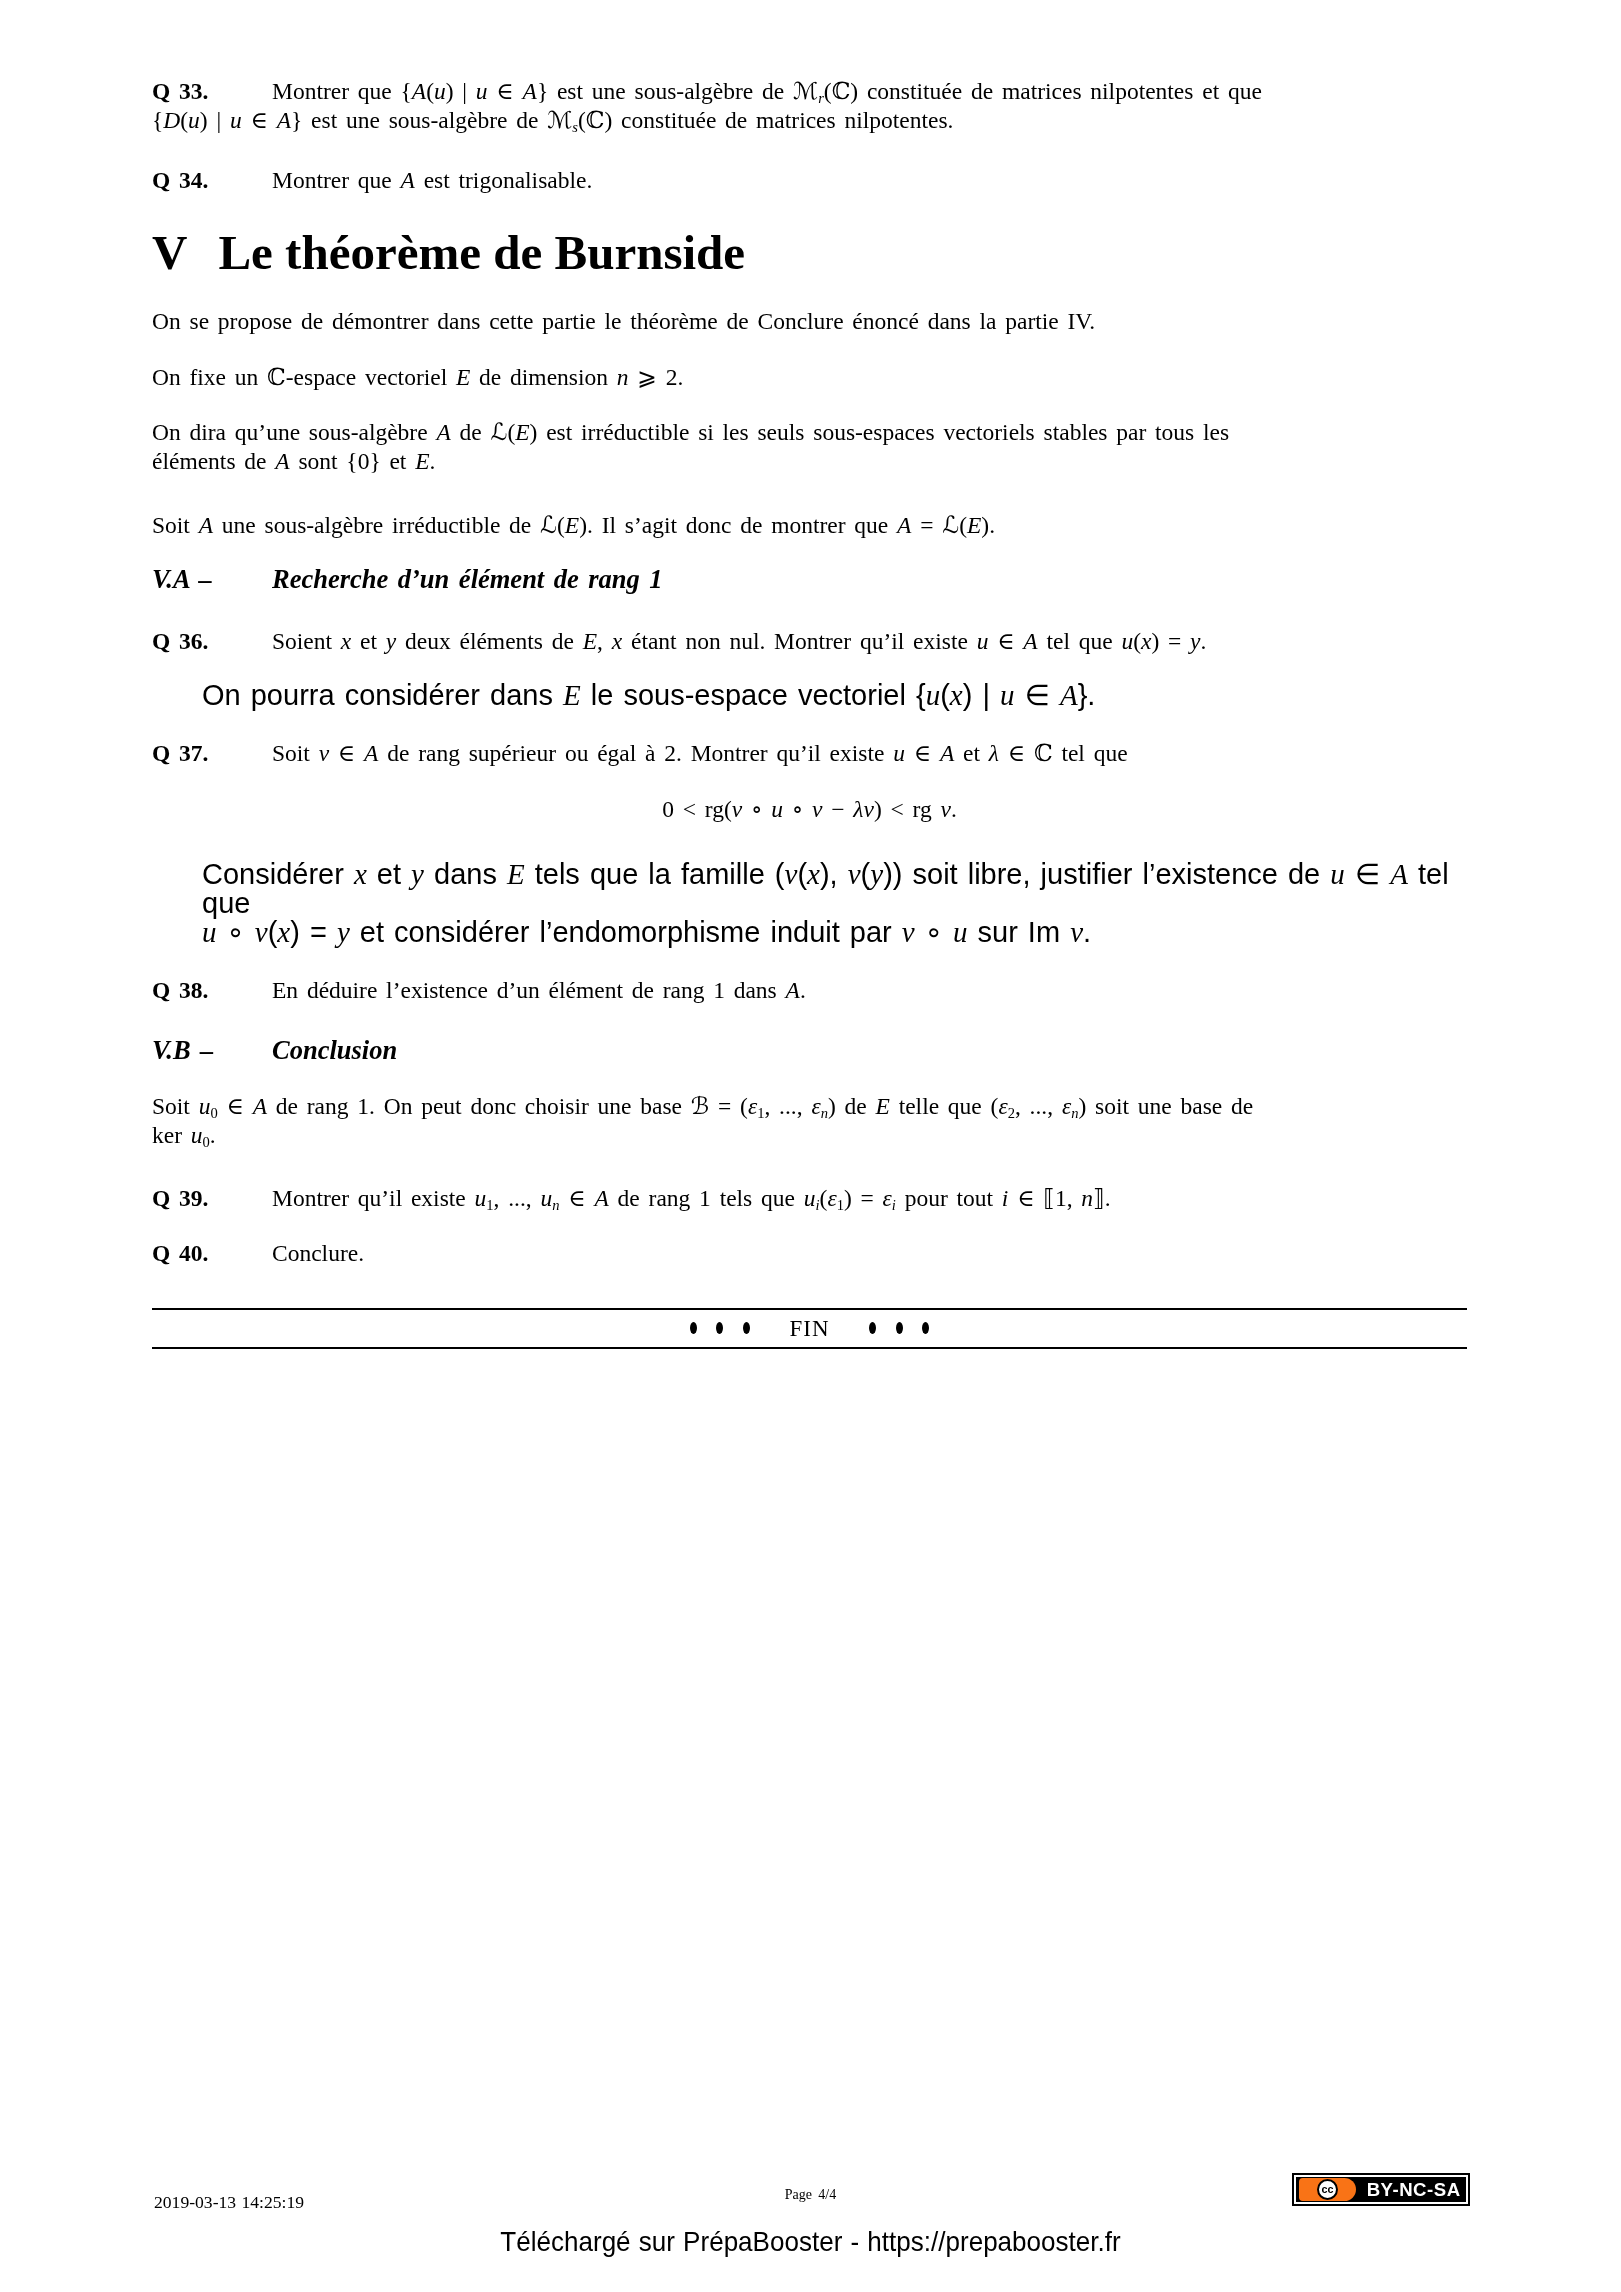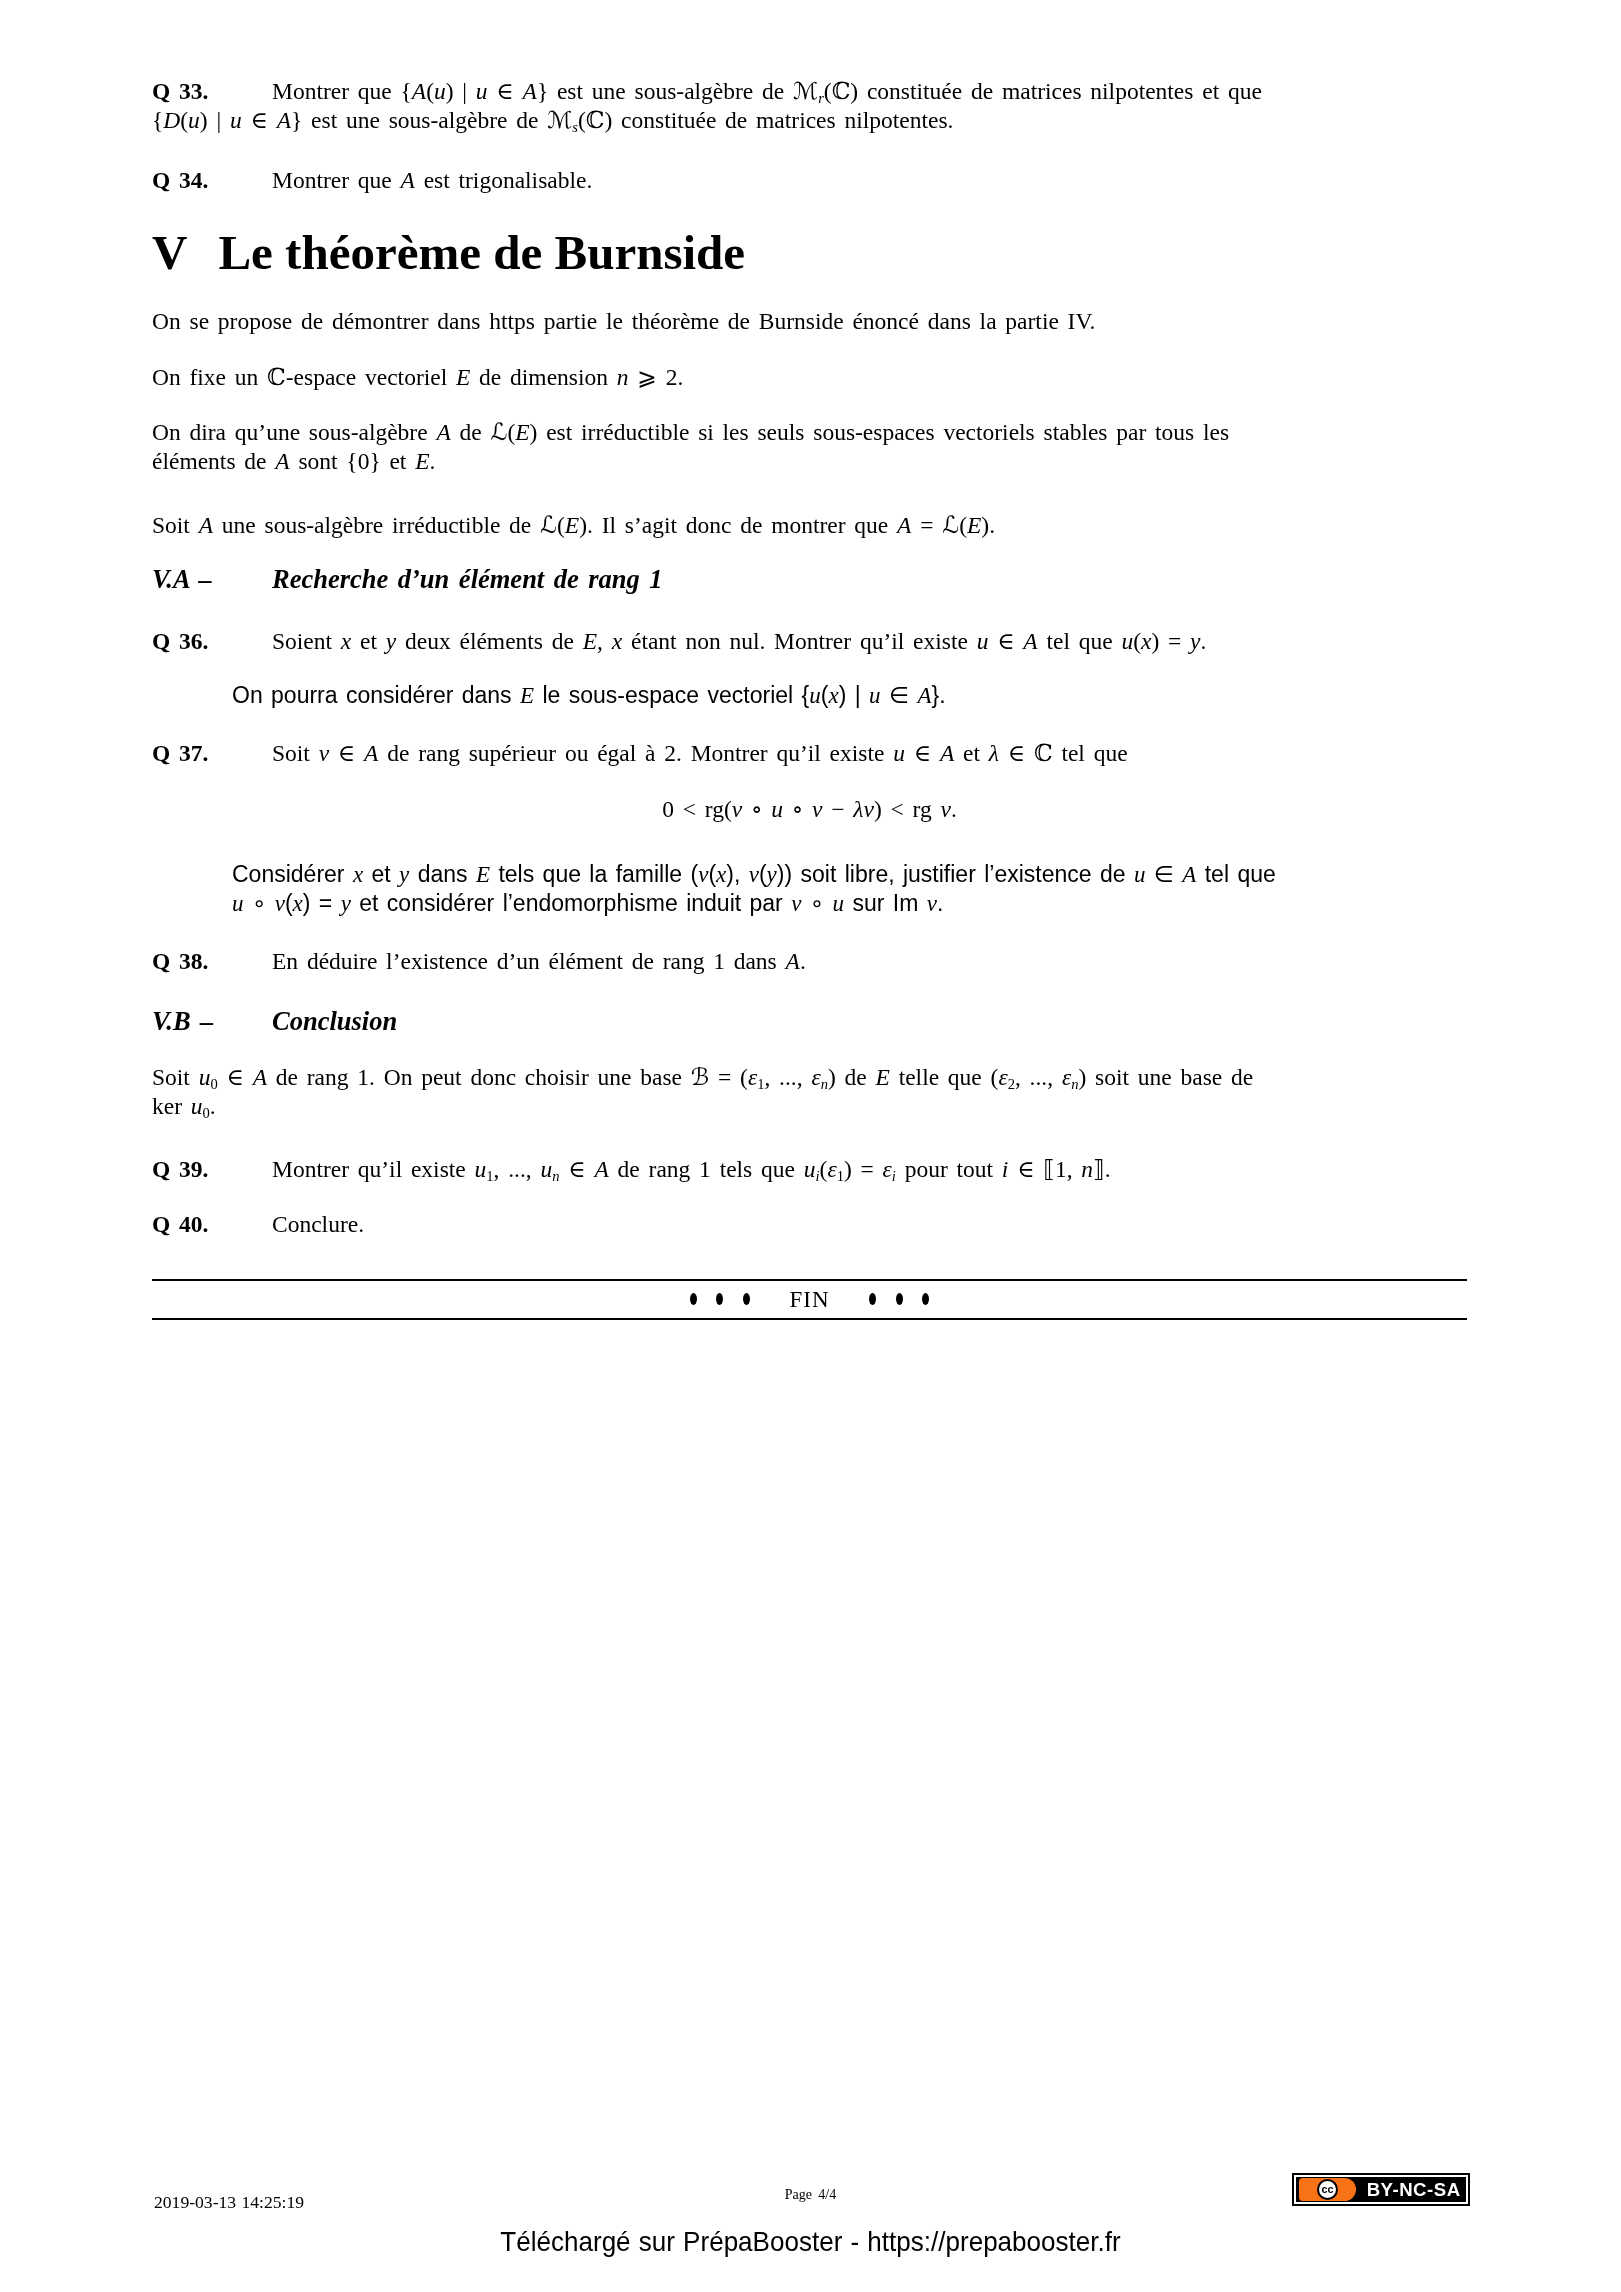--- a/index.html
+++ b/index.html
@@ -23,23 +23,23 @@
   i { font-style:italic; }
   .cal { font-style:italic; }
   sub, sup { font-size:0.62em; line-height:0; }
   sub { vertical-align:-0.28em; }
   .q .qlab {
     display:inline-block;
     width:120px;
     font-weight:bold;
   }
   .hint {
-    margin-left:80px;
-    font-family:"Liberation Sans","DejaVu Sans",sans-serif;
-    font-size:23px;
+    margin-left:50px;
+    font-family:"Liberation Sans","DejaVu Sans",sans-serif;
+    font-size:29px;
     word-spacing:2px;
   }
   .hint i, .hint .cal { font-family:"Liberation Serif","DejaVu Serif",serif; }
   h1.sec {
     font-size:49px;
     line-height:47px;
     font-weight:bold;
     word-spacing:0;
   }
   h1.sec .secnum { margin-right:31px; }
@@ -154,21 +154,21 @@
 
 <main class="content">
 
   <p class="q"><b class="qlab">Q 33.</b><span>Montrer que {<i>A</i>(<i>u</i>) | <i>u</i> ∈ <span class="cal">A</span>} est une sous-algèbre de ℳ<sub><i>r</i></sub>(ℂ) constituée de matrices nilpotentes et que<br>{<i>D</i>(<i>u</i>) | <i>u</i> ∈ <span class="cal">A</span>} est une sous-algèbre de ℳ<sub><i>s</i></sub>(ℂ) constituée de matrices nilpotentes.</span></p>
 
   <p class="q" style="margin-top:31px"><b class="qlab">Q 34.</b><span>Montrer que <span class="cal">A</span> est trigonalisable.</span></p>
 
 
   <h1 class="sec" style="margin-top:34px"><span class="secnum">V</span><span>Le théorème de Burnside</span></h1>
 
-  <p style="margin-top:31px">On se propose de démontrer dans https partie le théorème de Burnside énoncé dans la partie IV.</p>
+  <p style="margin-top:31px">On se propose de démontrer dans cette partie le théorème de Conclure énoncé dans la partie IV.</p>
 
   <p style="margin-top:26.5px">On fixe un ℂ-espace vectoriel <i>E</i> de dimension <i>n</i> ⩾ 2.</p>
 
   <p style="margin-top:26.5px">On dira qu’une sous-algèbre <span class="cal">A</span> de ℒ(<i>E</i>) est irréductible si les seuls sous-espaces vectoriels stables par tous les<br>éléments de <span class="cal">A</span> sont {0} et <i>E</i>.</p>
 
   <p style="margin-top:35px">Soit <span class="cal">A</span> une sous-algèbre irréductible de ℒ(<i>E</i>). Il s’agit donc de montrer que <span class="cal">A</span> = ℒ(<i>E</i>).</p>
 
   <h2 class="subsec" style="margin-top:22.5px"><span class="sublab">V.A –</span><span>Recherche d’un élément de rang 1</span></h2>
 
   <p class="q" style="margin-top:31px"><b class="qlab">Q 36.</b><span>Soient <i>x</i> et <i>y</i> deux éléments de <i>E</i>, <i>x</i> étant non nul. Montrer qu’il existe <i>u</i> ∈ <span class="cal">A</span> tel que <i>u</i>(<i>x</i>) = <i>y</i>.</span></p>

